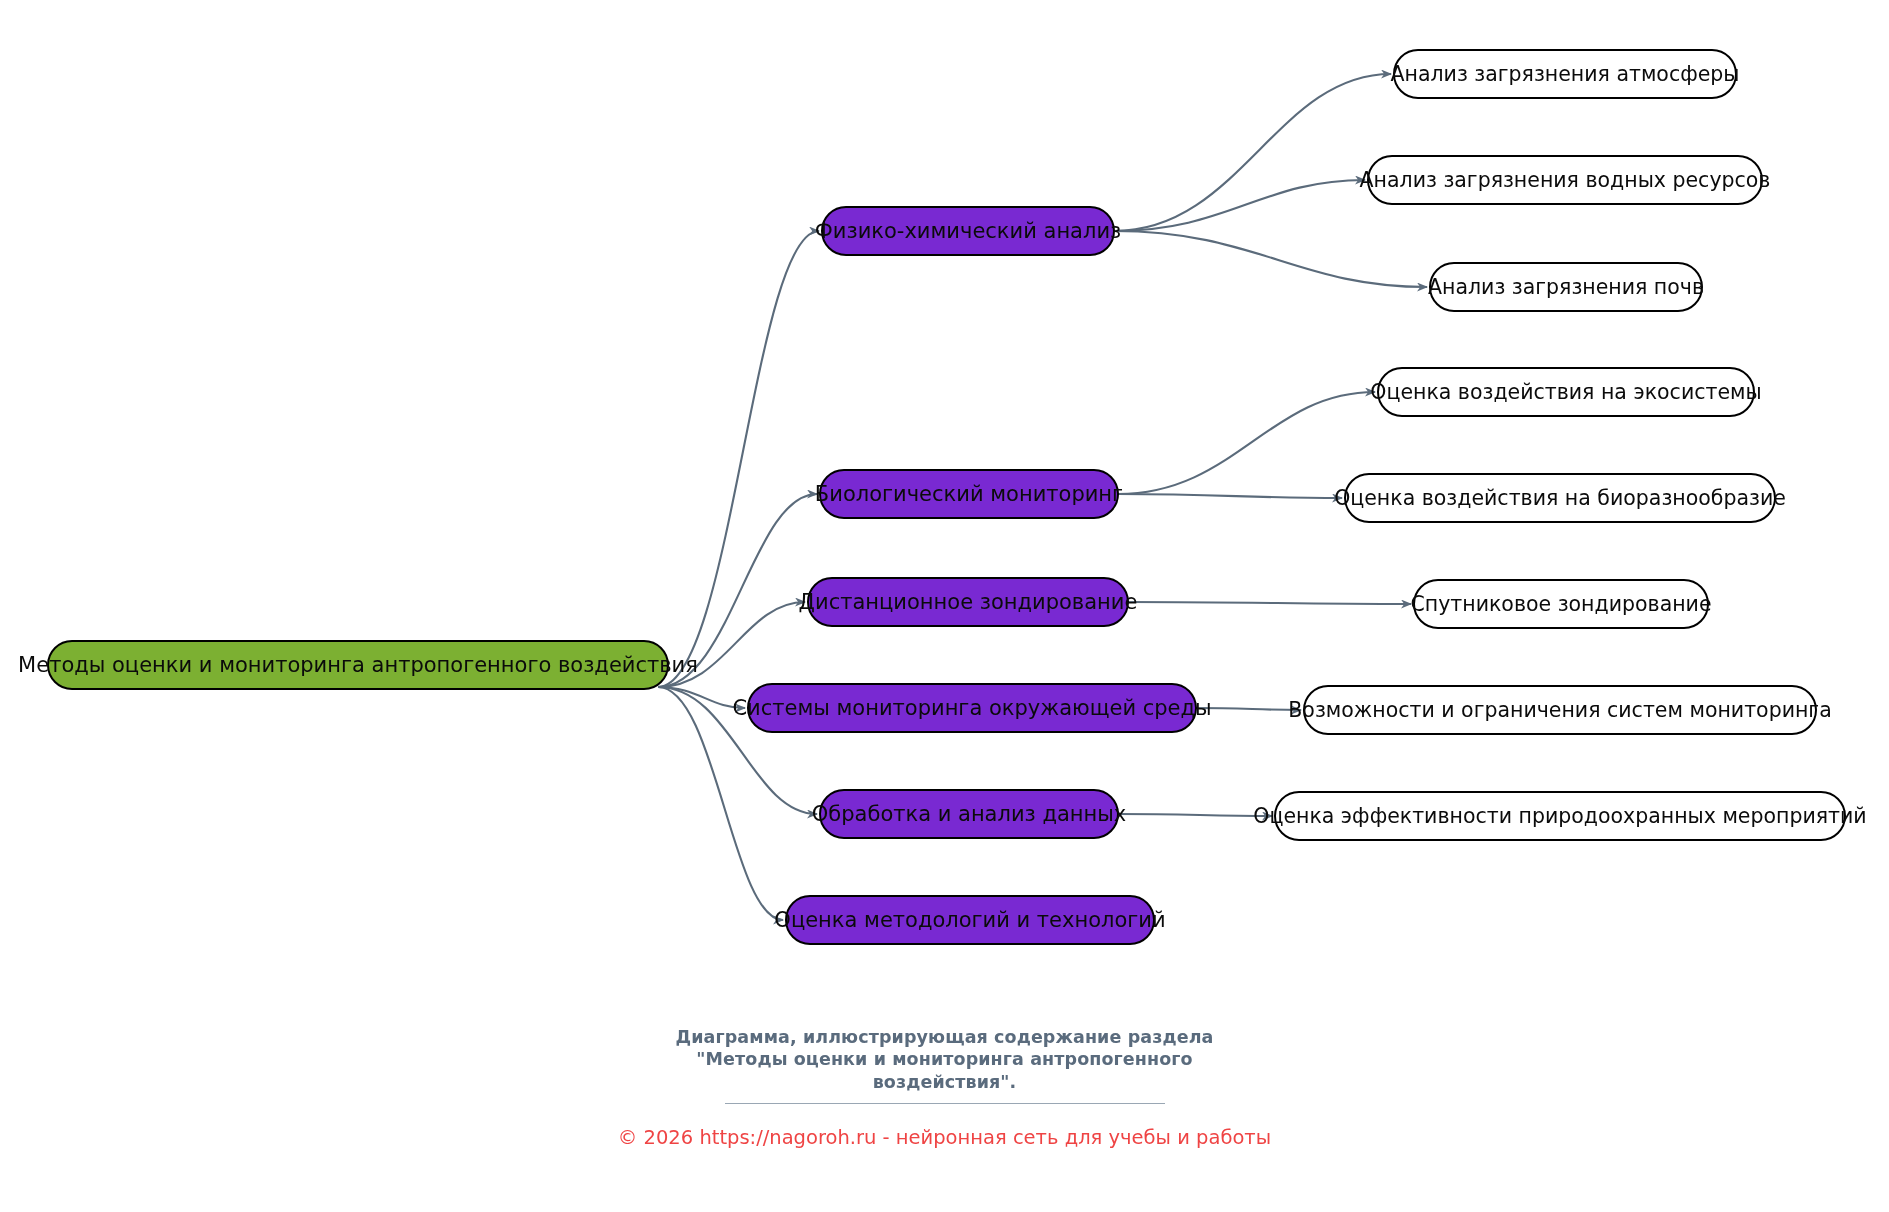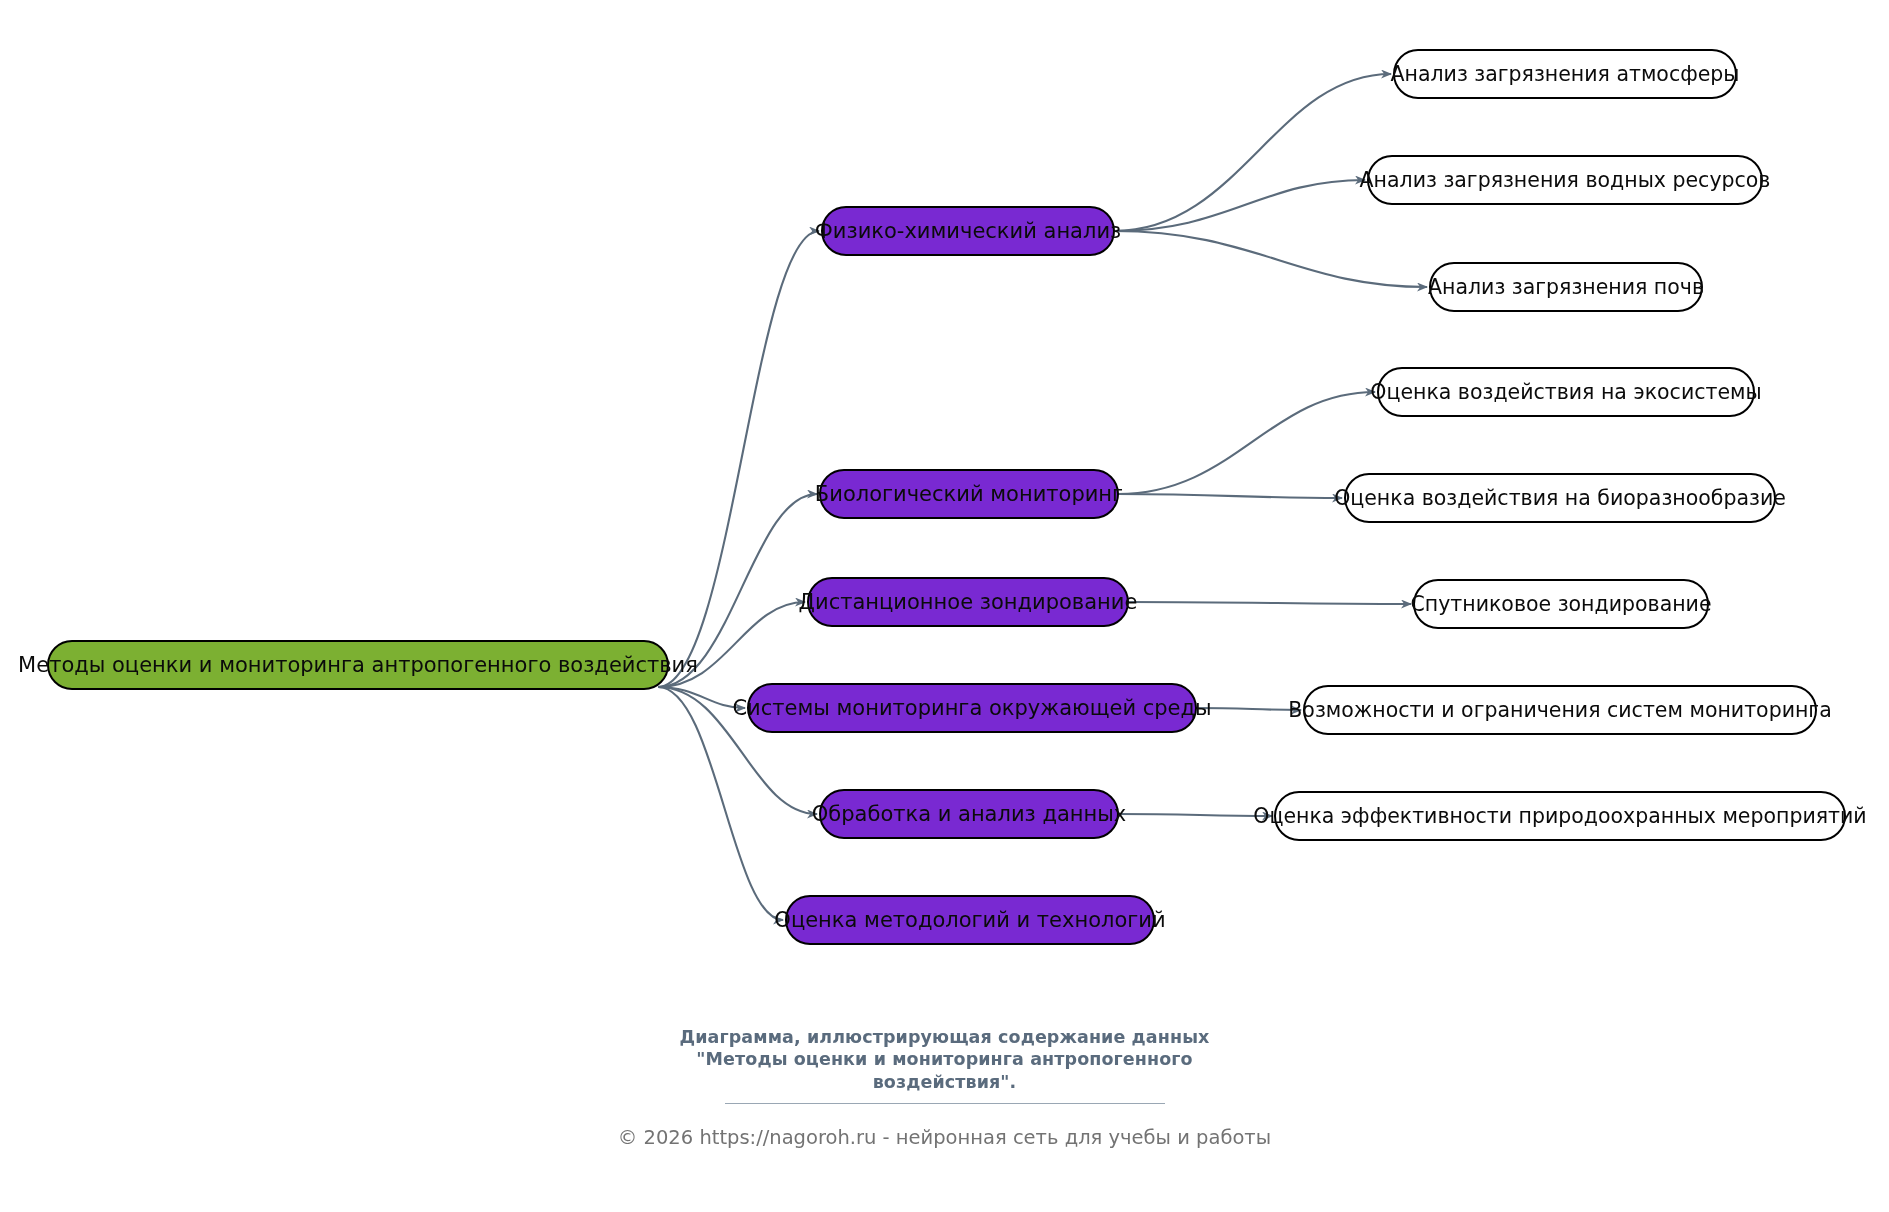--- a/index.html
+++ b/index.html
@@ -72,21 +72,21 @@
     left: 50%;
     transform: translateX(-50%);
     width: 440px;
     height: 0;
     border-top: 1.5px solid #9aa7b4;
   }
   .caption-footer {
     top: 1126px;
     font-family: "DejaVu Sans", sans-serif;
     font-size: 19.5px;
-    color: #737373;
+    color: #ef4444;
   }
 </style>
 </head>
 <body>
 
 <div id="diagram-root">
   <svg class="mindmap" viewBox="0 0 1889 1212" xmlns="http://www.w3.org/2000/svg">
     <defs>
       <marker id="arrowhead" markerWidth="11" markerHeight="9" refX="10" refY="4.5" orient="auto" markerUnits="userSpaceOnUse">
         <path d="M0,0 L11,4.5 L0,9 L3.2,4.5 Z" fill="#5b6b7b"></path>
@@ -166,19 +166,19 @@
           <text x="1560" y="711" text-anchor="middle" class="node-label leaf-label">Возможности и ограничения систем мониторинга</text>
         </g>
         <g>
           <rect x="1275" y="792" width="570" height="48" rx="24" ry="24" class="node-shape leaf"></rect>
           <text x="1560" y="817" text-anchor="middle" class="node-label leaf-label">Оценка эффективности природоохранных мероприятий</text>
         </g>
       </g>
   </svg>
 
   <div class="caption-block caption-title">
-    <div>Диаграмма, иллюстрирующая содержание данных</div>
+    <div>Диаграмма, иллюстрирующая содержание раздела</div>
     <div>"Методы оценки и мониторинга антропогенного</div>
     <div>воздействия".</div>
   </div>
   <div class="caption-rule"></div>
   <div class="caption-block caption-footer">© 2026 https://nagoroh.ru - нейронная сеть для учебы и работы</div>
 </div>
 
 </body></html>

